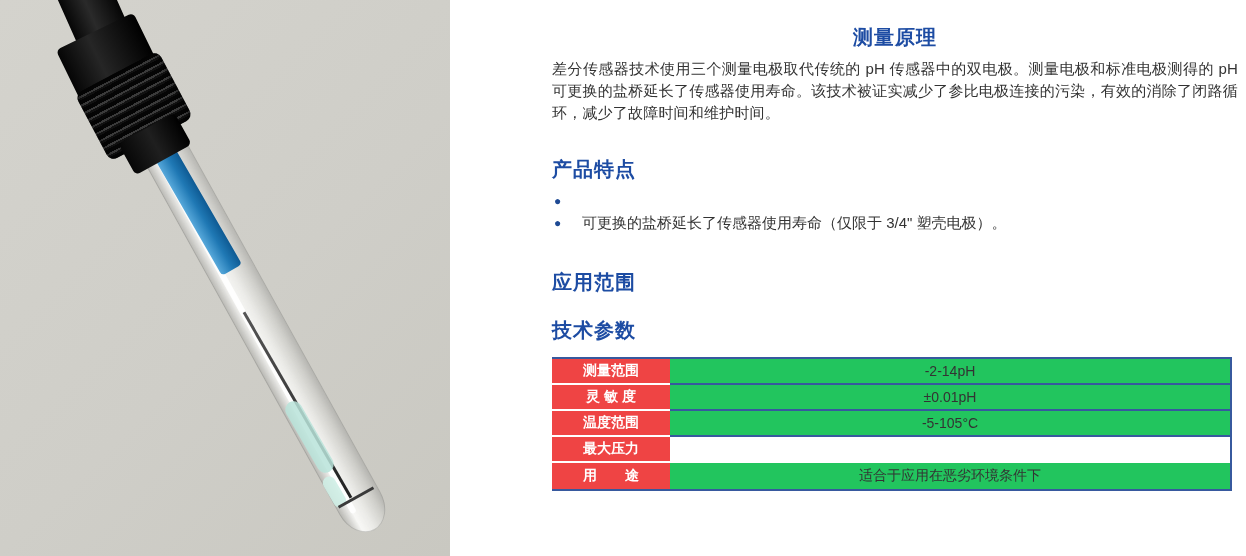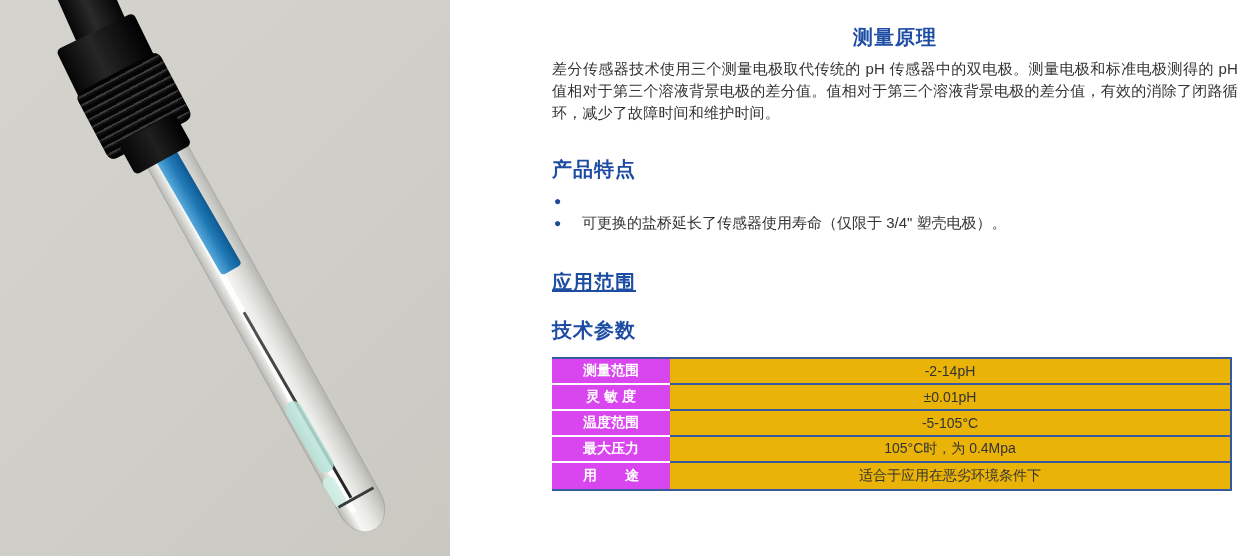--- a/index.html
+++ b/index.html
@@ -86,21 +86,21 @@
   .content {
     position:absolute; left:552px; top:0;
     width:686px; color:#333;
   }
   .sec-heading {
     font-size:20px; font-weight:bold; color:#1d4ca3;
     letter-spacing:1px; line-height:22px;
   }
   .h-principle { margin-top:26px;text-align:center; }
   .h-features  { margin-top:36px;font-family:Liberation Mono, monospace; }
-  .h-apps      { margin-top:37px;text-decoration:underline; }
+  .h-apps      { margin-top:37px; }
   .h-specs     { margin-top:26px; }
   .body-text {
     margin-top:10px;
     font-size:15px; line-height:22px; color:#333;
     text-align:justify; letter-spacing:.2px;
   }
   .bullet-list { margin-top:8px; list-style:none; }
   .bullet-item {
     display:flex; align-items:flex-start;
     font-size:15px; line-height:22px; color:#333;
@@ -113,27 +113,27 @@
   
   .spec-table {
     margin-top:16px; width:680px;
     border-top:2px solid #37599e;
     border-bottom:2px solid #37599e;
     border-right:2px solid #37599e;
   }
   .spec-row { display:flex; height:26px; }
   .spec-label {
     flex:0 0 118px;
-    background:#d946ef; color:#ffffff;
+    background:#ef4444; color:#ffffff;
     font-size:14px; font-weight:bold;
     display:flex; align-items:center; justify-content:center;
     border-bottom:2px solid #ffffff;
   }
   .spec-value {
-    flex:1; background:#eab308; color:#333;
+    flex:1; background:#22c55e; color:#333;
     font-size:14px;
     display:flex; align-items:center; justify-content:center;
     border-bottom:2px solid #37599e;
   }
   .spec-row:last-child .spec-label,
   .spec-row:last-child .spec-value { border-bottom:none; }
 </style>
 </head>
 <body>
 
@@ -147,21 +147,21 @@
   <div class="tip-cross"></div>
   <div class="cable"></div>
   <div class="cap-top"></div>
   <div class="cap-thread"></div>
   <div class="cap-collar"></div>
 </div>
 
 <div class="content">
 
   <div class="sec-heading h-principle">测量原理</div>
-  <p class="body-text">差分传感器技术使用三个测量电极取代传统的 pH 传感器中的双电极。测量电极和标准电极测得的 pH 值相对于第三个溶液背景电极的差分值。值相对于第三个溶液背景电极的差分值，有效的消除了闭路循环，减少了故障时间和维护时间。</p>
+  <p class="body-text">差分传感器技术使用三个测量电极取代传统的 pH 传感器中的双电极。测量电极和标准电极测得的 pH 可更换的盐桥延长了传感器使用寿命。该技术被证实减少了参比电极连接的污染，有效的消除了闭路循环，减少了故障时间和维护时间。</p>
 
   <div class="sec-heading h-features">产品特点</div>
   <ul class="bullet-list">
     <li class="bullet-item">
       <span class="bullet-dot">●</span>
     </li>
     <li class="bullet-item">
       <span class="bullet-dot">●</span>
       <span>可更换的盐桥延长了传感器使用寿命（仅限于 3/4" 塑壳电极）。</span>
     </li>
@@ -179,21 +179,20 @@
     <div class="spec-row">
       <div class="spec-label">灵 敏 度</div>
       <div class="spec-value">±0.01pH</div>
     </div>
     <div class="spec-row">
       <div class="spec-label">温度范围</div>
       <div class="spec-value">-5-105°C</div>
     </div>
     <div class="spec-row">
       <div class="spec-label">最大压力</div>
-      <div class="spec-value">105°C时，为 0.4Mpa</div>
     </div>
     <div class="spec-row">
       <div class="spec-label">用　　途</div>
       <div class="spec-value">适合于应用在恶劣环境条件下</div>
     </div>
   </div>
 
 </div>
 
 </body></html>

